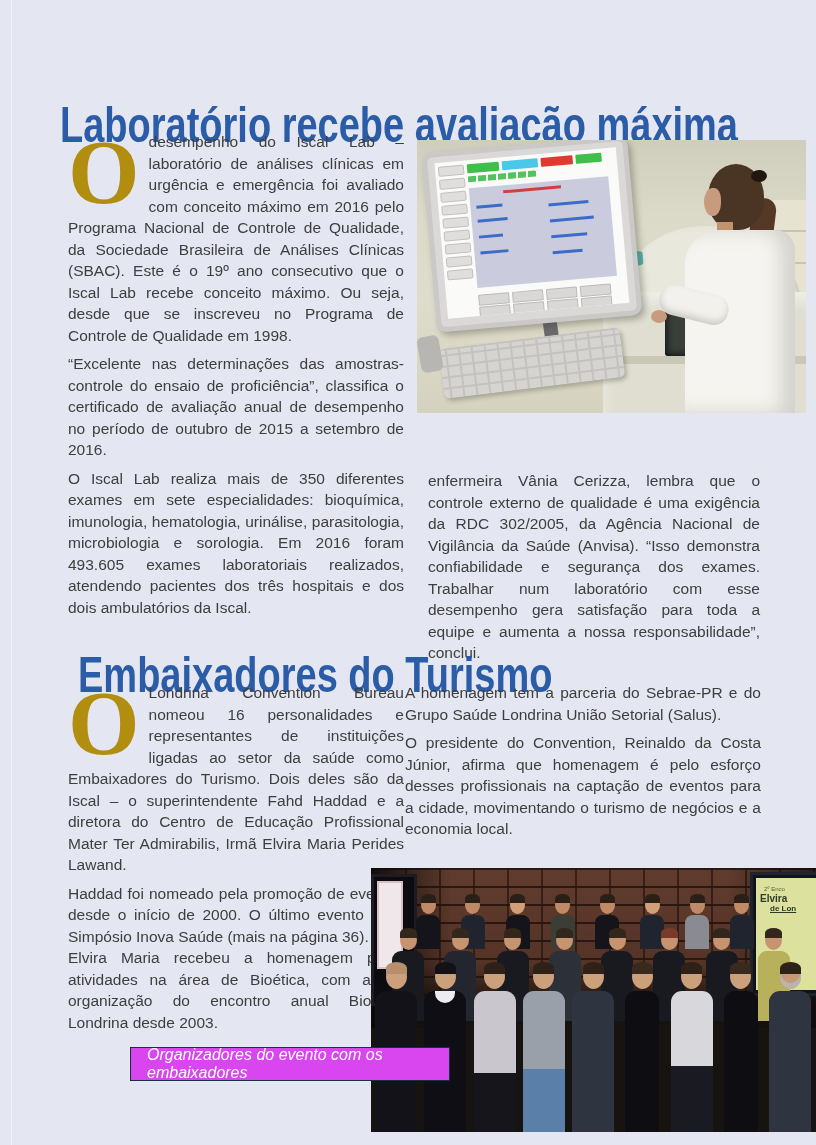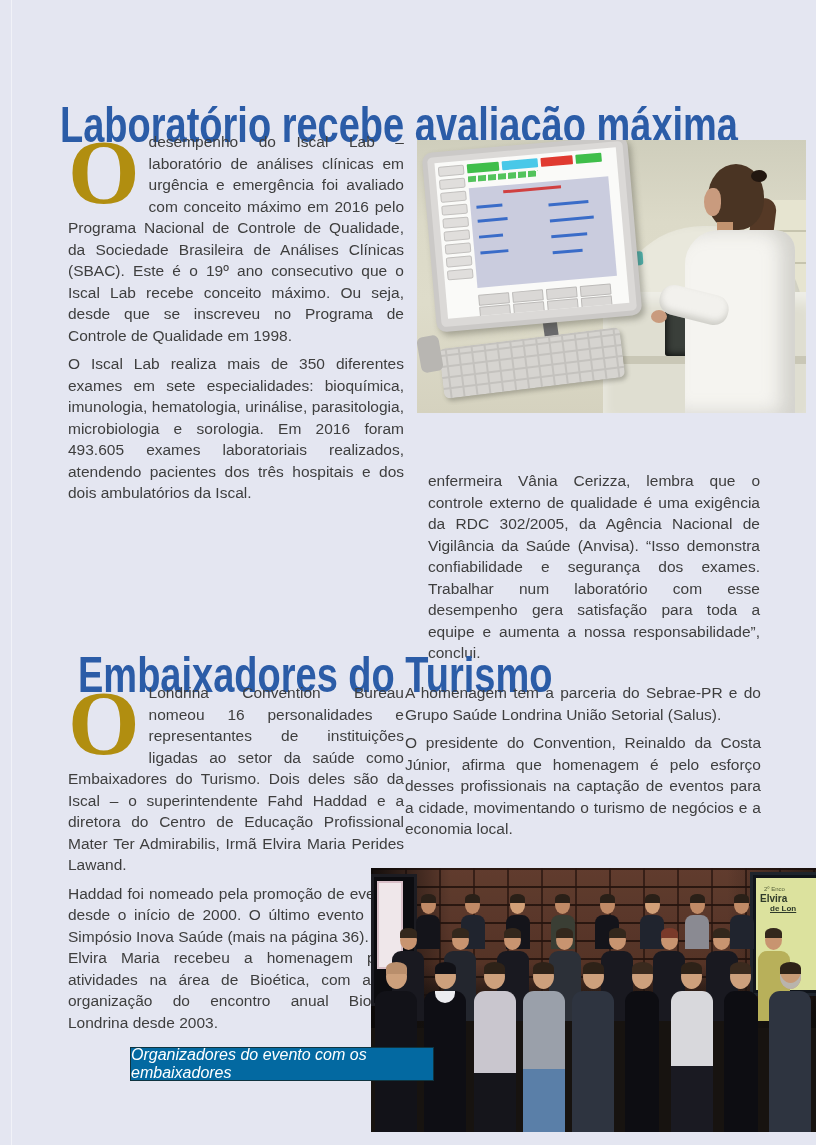--- a/index.html
+++ b/index.html
@@ -135,34 +135,35 @@
   .pf-silver .torso{background:linear-gradient(180deg,#C9C6CE 0 55%,#15151B 55%);}
   .pf-center .torso{background:linear-gradient(180deg,#9AA0AA 0 52%,#5A7FA8 52%);}
   .pf-wdress .torso{width:34px;background:#0D0D12;}
   .pf-wdress .head:before{background:#3A2A1E;}
   .pf-gray .torso{background:#2E3440;}
   .pf-white .torso{background:linear-gradient(180deg,#D8D8DC 0 50%,#1A1A22 50%);}
   .pf-beard .head{background:#C79A76;box-shadow:inset 0 -6px 0 #B9B4AC;}
 
   
   #caption{
-    position:absolute;left:131px;top:1048px;width:302px;height:32px;background:#0369a1;
+    position:absolute;left:131px;top:1048px;width:302px;height:32px;background:#d946ef;
     color:#FFFFFF;display:flex;align-items:center;justify-content:center;
-    font-style:italic;font-size:16px;z-index:5;box-shadow:0 0 0 1px #0F3440;
+    font-style:italic;font-size:16px;z-index:5;box-shadow:0 0 0 1px #0F3440;padding-left:16px;
   }
 </style>
 </head>
 <body>
 
 <div class="fold-line"></div>
 
 <h1 class="headline" id="headline-1">Laboratório recebe avaliação máxima</h1>
 
 <div class="col" id="a1-col1">
   <p><span class="dropcap">O</span><span>desempenho do Iscal Lab – laboratório de análises clínicas em urgência e emergência foi avaliado com conceito máximo em 2016 pelo Programa Nacional de Controle de Qualidade, da Sociedade Brasileira de Análises Clínicas (SBAC). Este é o 19º ano consecutivo que o Iscal Lab recebe conceito máximo. Ou seja, desde que se inscreveu no Programa de Controle de Qualidade em 1998.</span></p>
+  <p>“Excelente nas determinações das amostras-controle do ensaio de proficiência”, classifica o certificado de avaliação anual de desempenho no período de outubro de 2015 a setembro de 2016.</p>
   <p>O Iscal Lab realiza mais de 350 diferentes exames em sete especialidades: bioquímica, imunologia, hematologia, urinálise, parasitologia, microbiologia e sorologia. Em 2016 foram 493.605 exames laboratoriais realizados, atendendo pacientes dos três hospitais e dos dois ambulatórios da Iscal.</p>
 </div>
 
 <div id="photo1">
   <div class="cabinets"></div>
   <div class="shelf"></div>
   <div class="shelf2"></div>
   <div class="analyzer-hump"></div>
   <div class="analyzer-body"></div>
   <div class="analyzer-window"></div>

